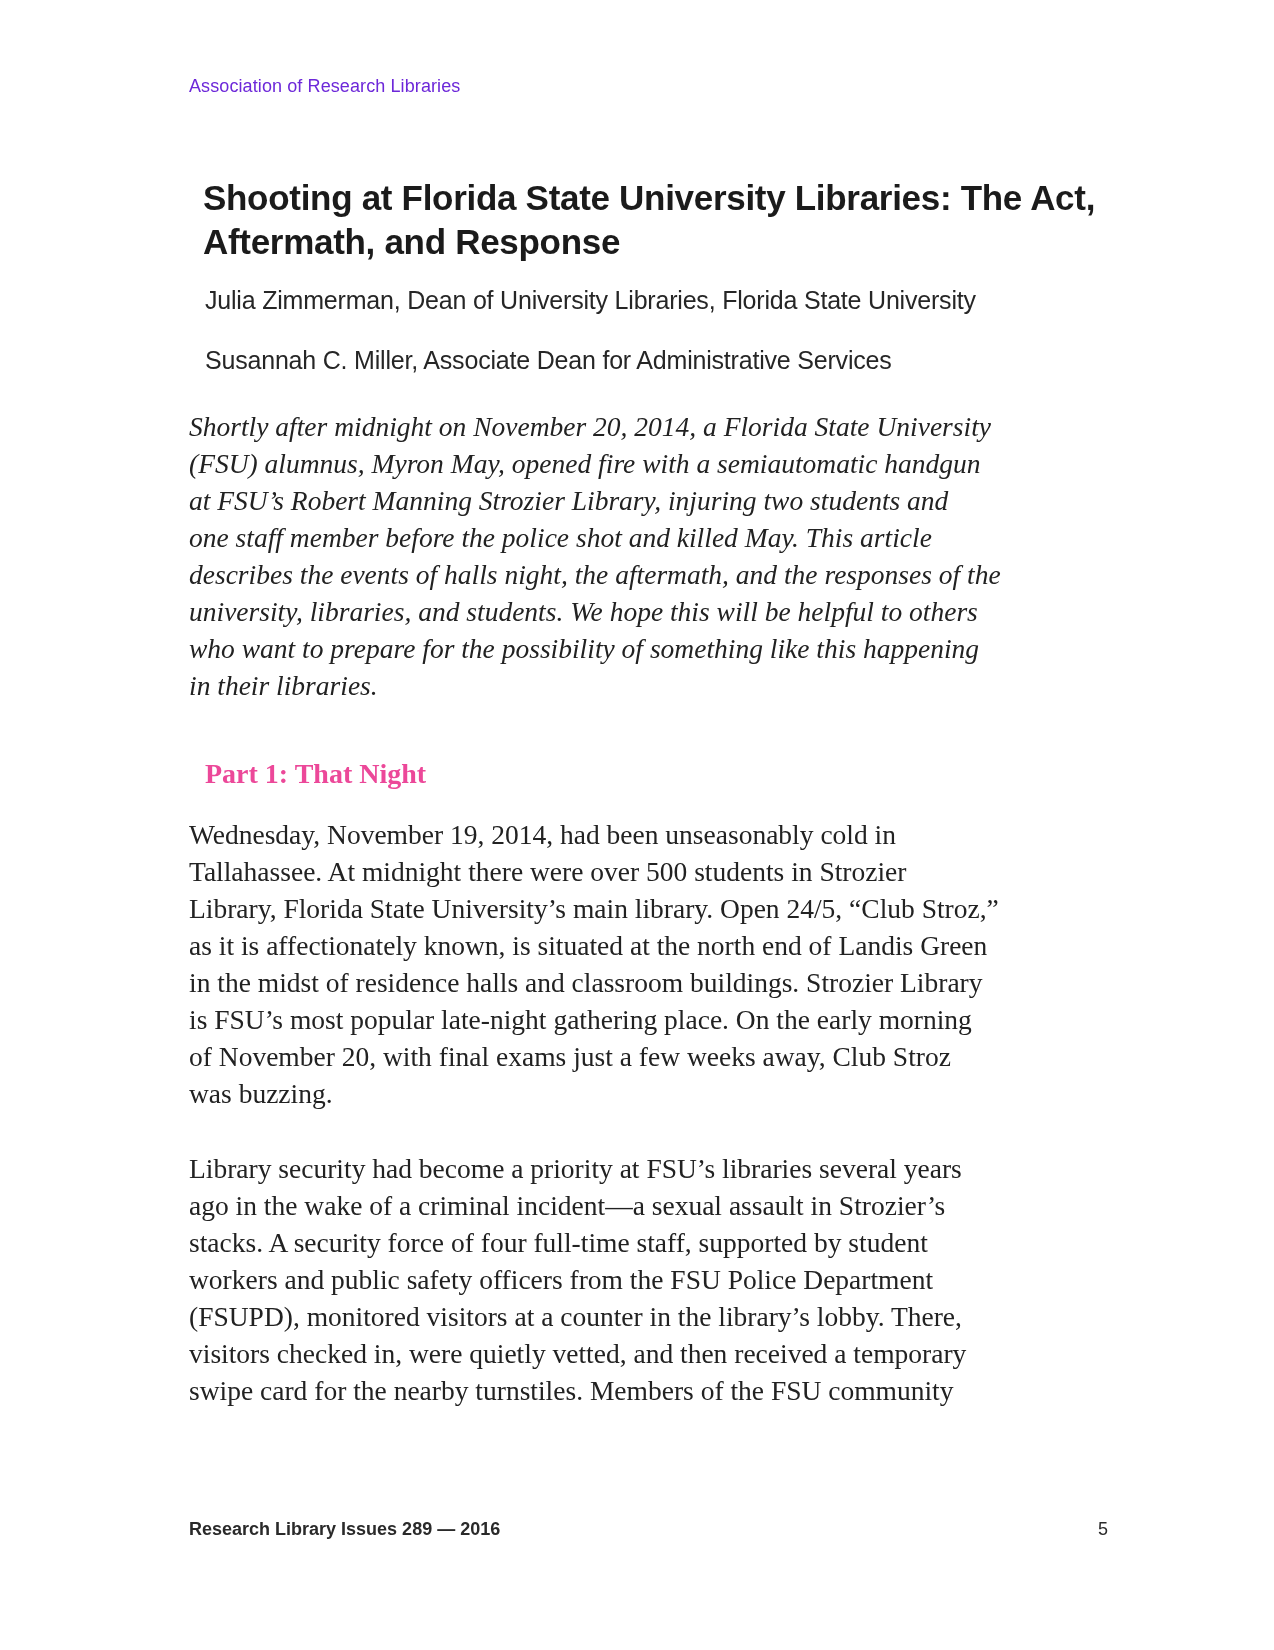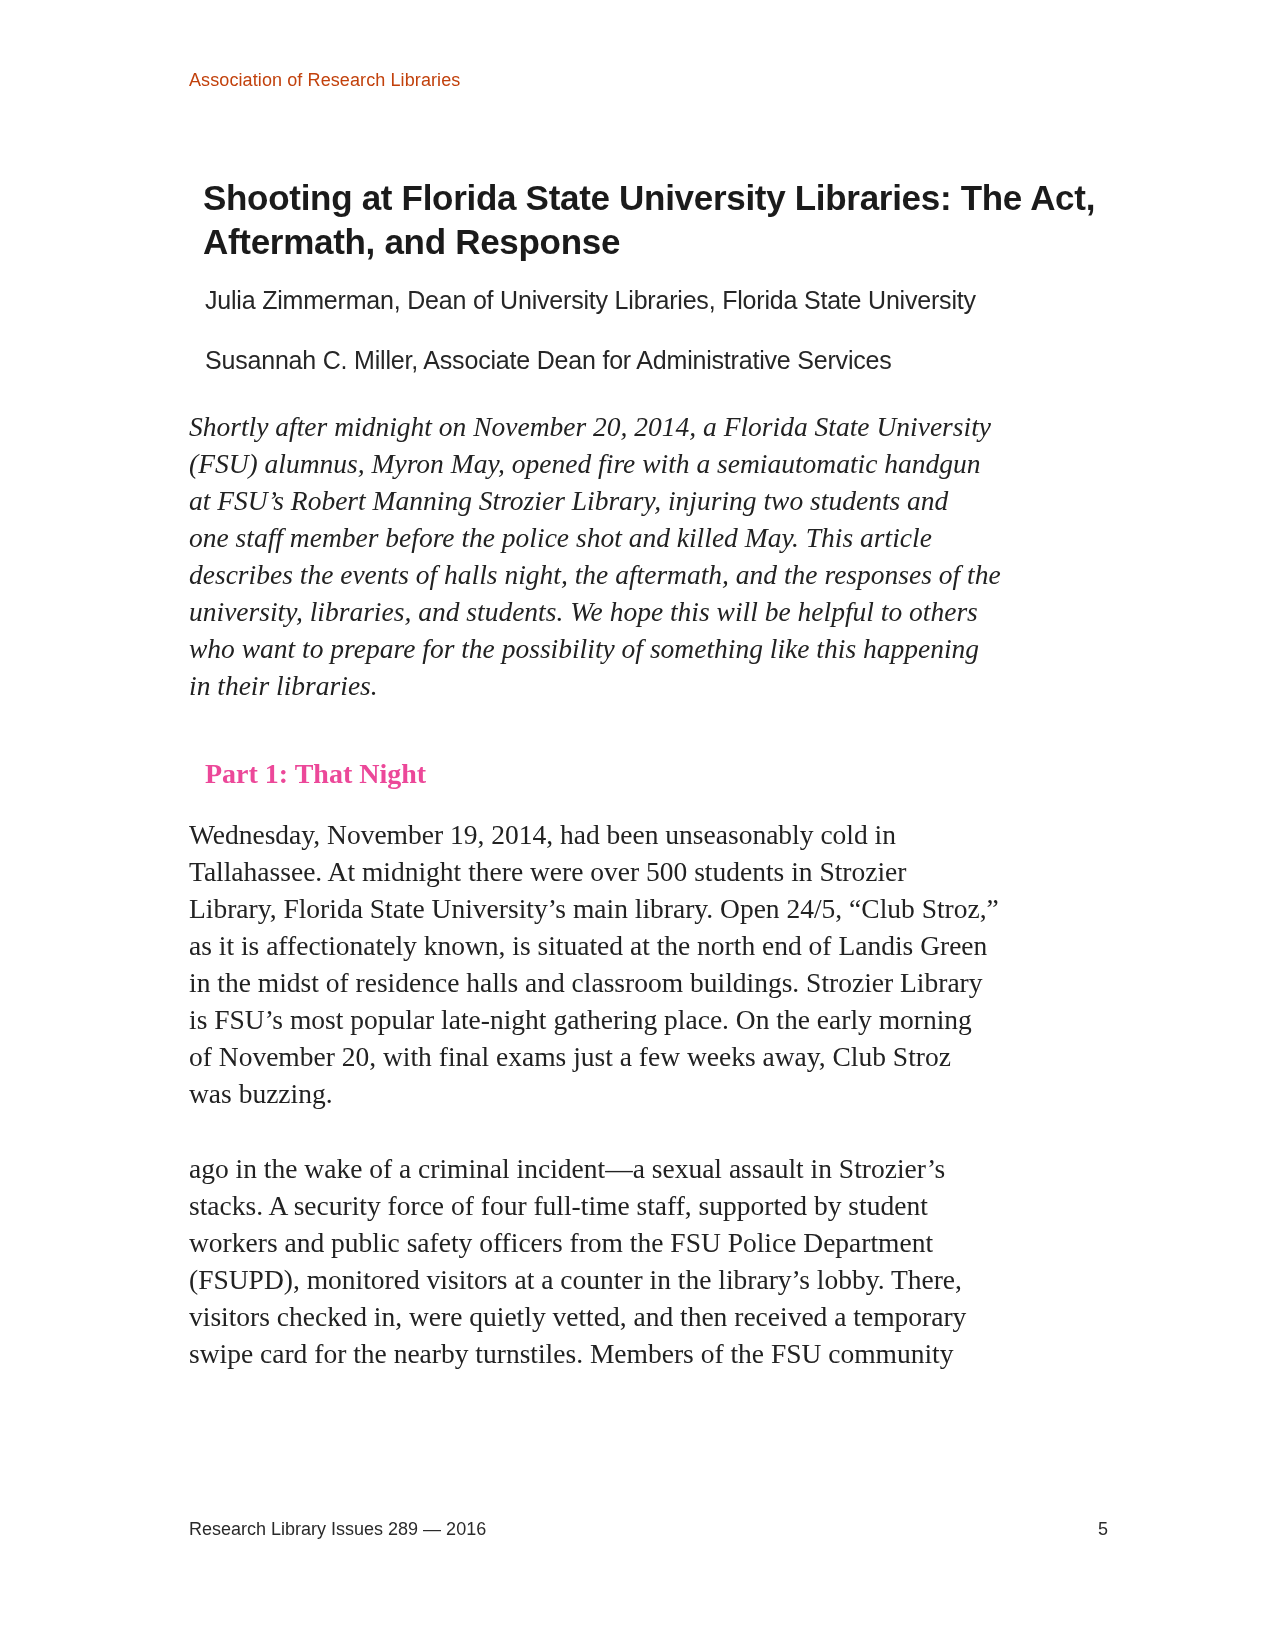--- a/index.html
+++ b/index.html
@@ -17,24 +17,24 @@
     .page {
       position: absolute;
       left: 0; top: 0;
       width: 1274px;
       height: 1650px;
       background: #ffffff;
     }
     .running-head {
       position: absolute;
       left: 189px;
-      top: 70px;
+      top: 76px;
       font-family: "Liberation Sans", "DejaVu Sans", sans-serif;
       font-size: 18px;
-      color: #c2410c;
+      color: #6d28d9;
       letter-spacing: 0.1px;
     }
     .title {
       position: absolute;
       left: 189px;
       top: 162px;
       width: 940px;
       margin: 14px;
       font-family: "Liberation Sans", "DejaVu Sans", sans-serif;
       font-weight: bold;
@@ -82,20 +82,21 @@
     .para-2 { top: 816px; }
     .para-3 { top: 1150px; }
     .footer-left {
       position: absolute;
       left: 189px;
       top: 1519px;
       font-family: "Liberation Sans", "DejaVu Sans", sans-serif;
       font-size: 18px;
       color: #2a2a2a;
       white-space: nowrap;
+      font-weight: bold;
     }
     .footer-right {
       position: absolute;
       left: 1098px;
       top: 1519px;
       font-family: "Liberation Sans", "DejaVu Sans", sans-serif;
       font-size: 18px;
       color: #2a2a2a;
     }
   </style>
@@ -133,20 +134,21 @@
     <span class="line">Tallahassee. At midnight there were over 500 students in Strozier</span>
     <span class="line">Library, Florida State University’s main library. Open 24/5, “Club Stroz,”</span>
     <span class="line">as it is affectionately known, is situated at the north end of Landis Green</span>
     <span class="line">in the midst of residence halls and classroom buildings. Strozier Library</span>
     <span class="line">is FSU’s most popular late-night gathering place. On the early morning</span>
     <span class="line">of November 20, with final exams just a few weeks away, Club Stroz</span>
     <span class="line">was buzzing.</span>
   </p>
 
   <p class="body-text para-3">
+    <span class="line">Library security had become a priority at FSU’s libraries several years</span>
     <span class="line">ago in the wake of a criminal incident—a sexual assault in Strozier’s</span>
     <span class="line">stacks. A security force of four full-time staff, supported by student</span>
     <span class="line">workers and public safety officers from the FSU Police Department</span>
     <span class="line">(FSUPD), monitored visitors at a counter in the library’s lobby. There,</span>
     <span class="line">visitors checked in, were quietly vetted, and then received a temporary</span>
     <span class="line">swipe card for the nearby turnstiles. Members of the FSU community</span>
   </p>
 
   <div class="footer-left">Research Library Issues 289 — 2016</div>
   <div class="footer-right">5</div>

